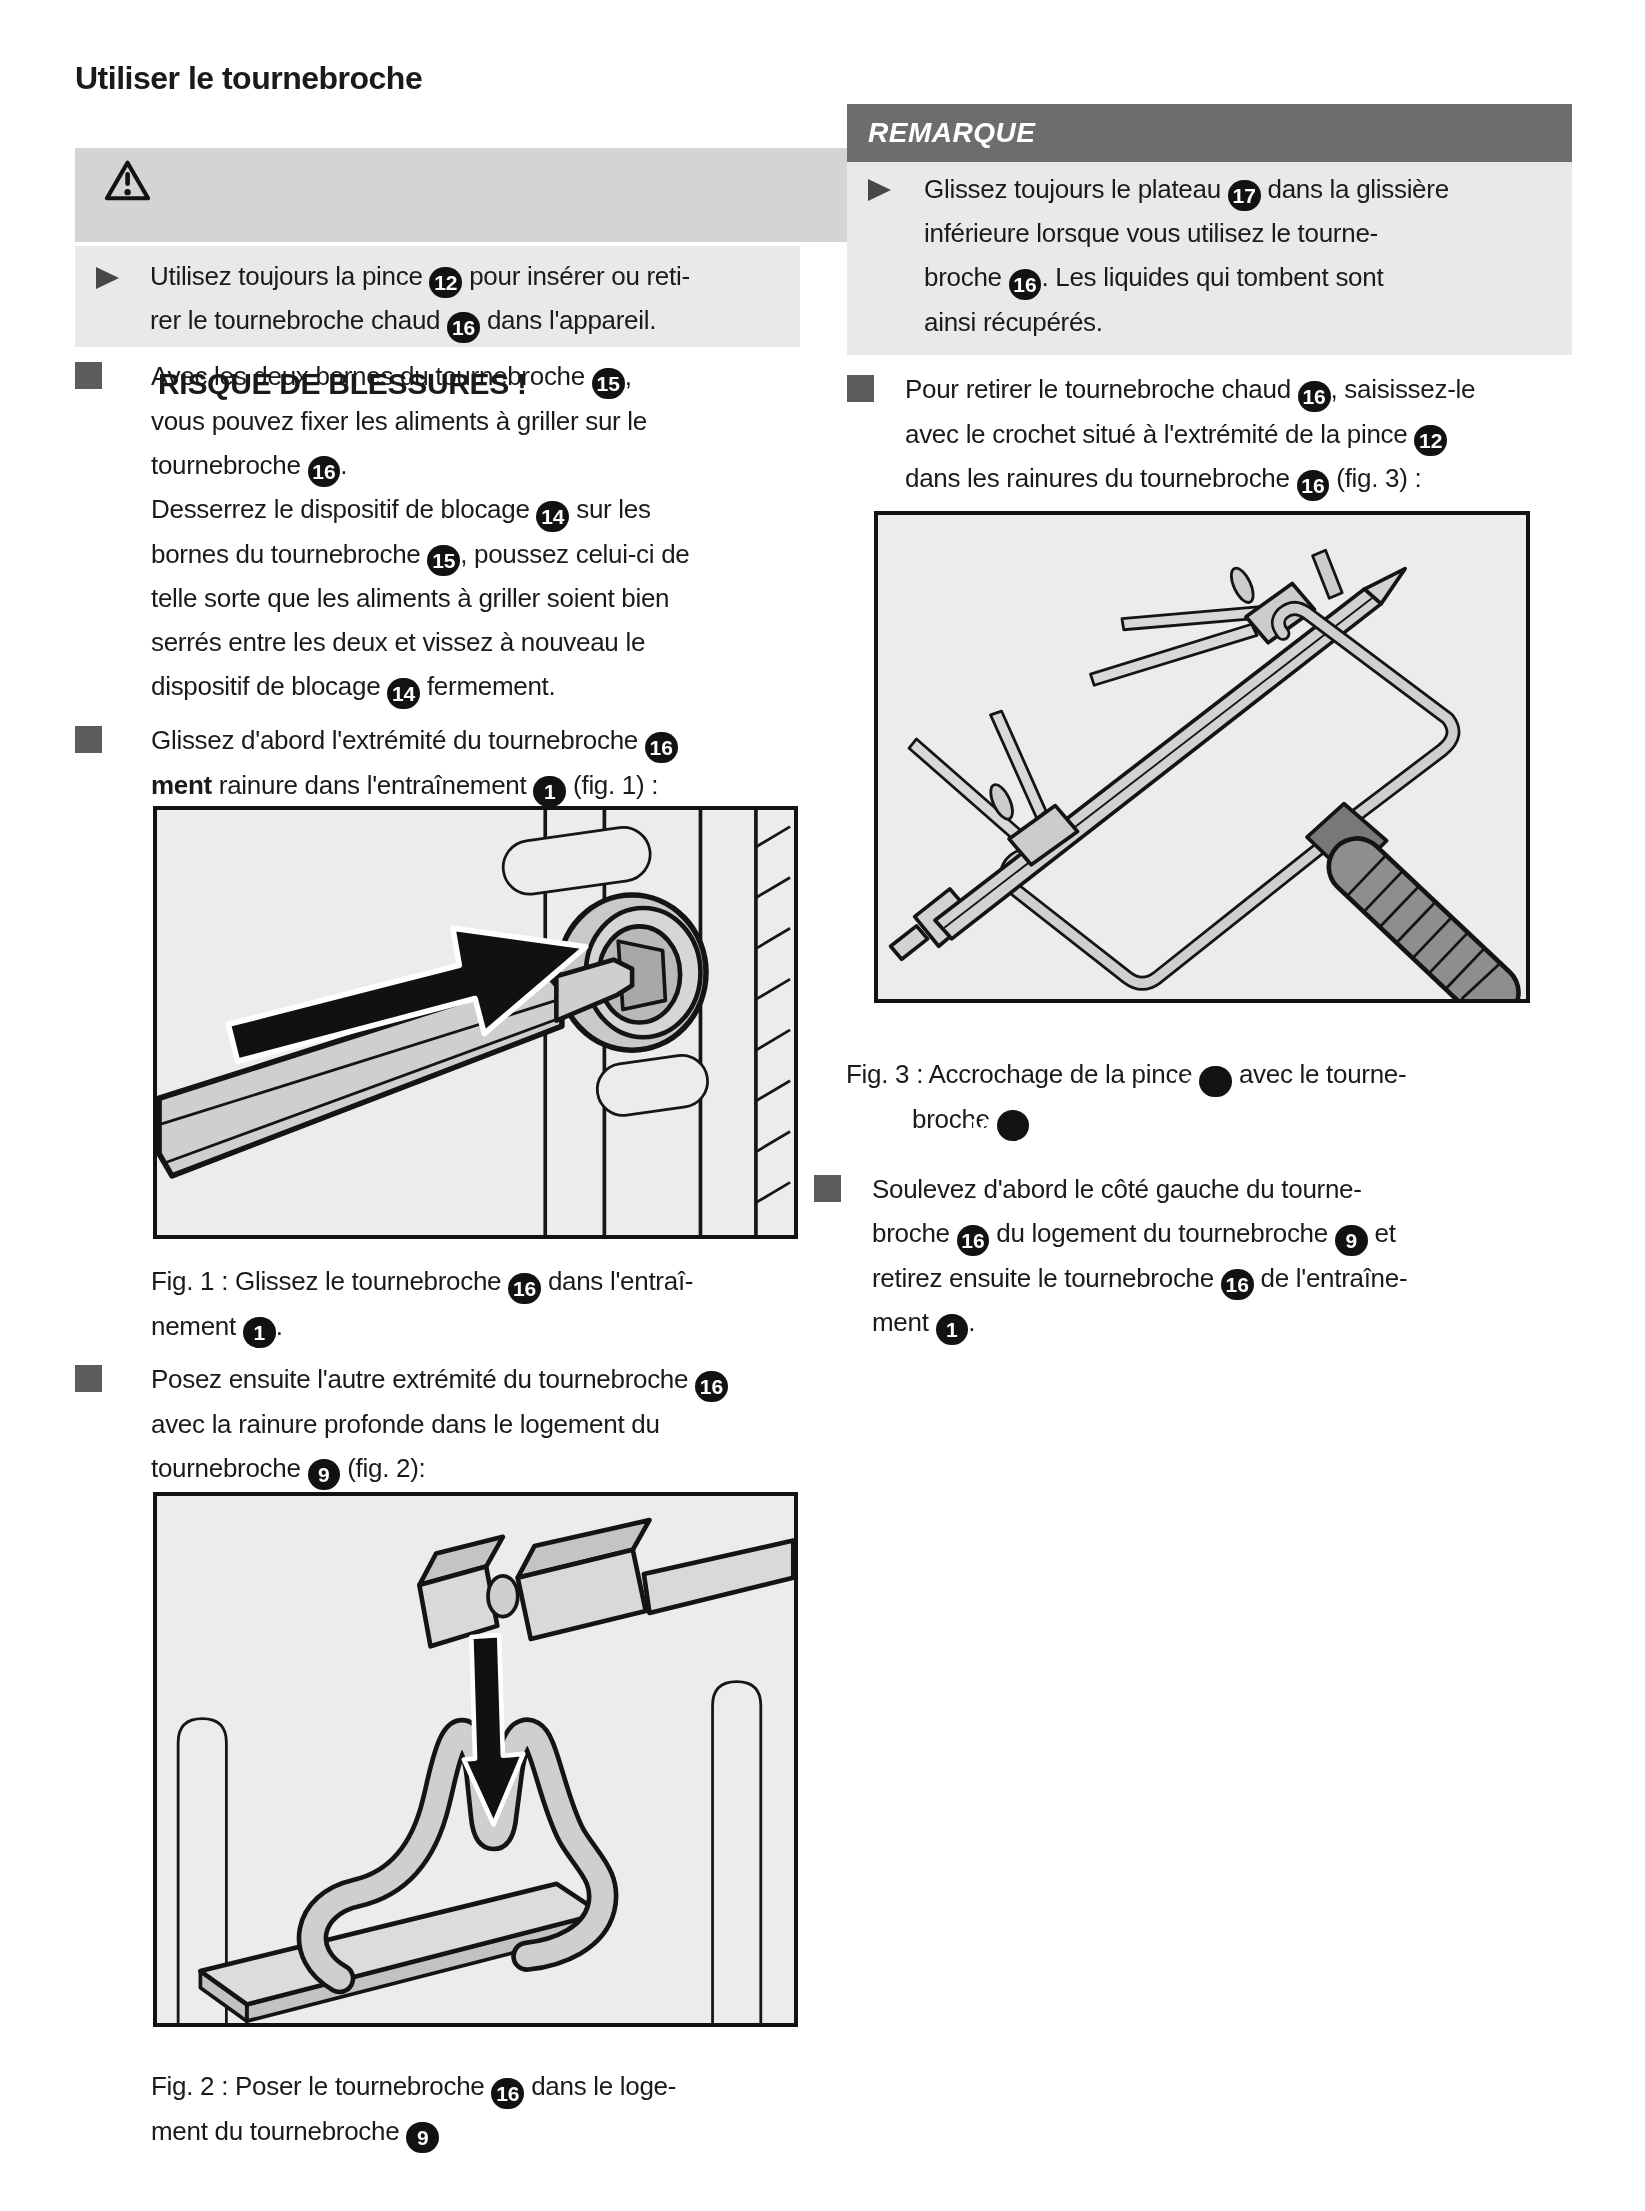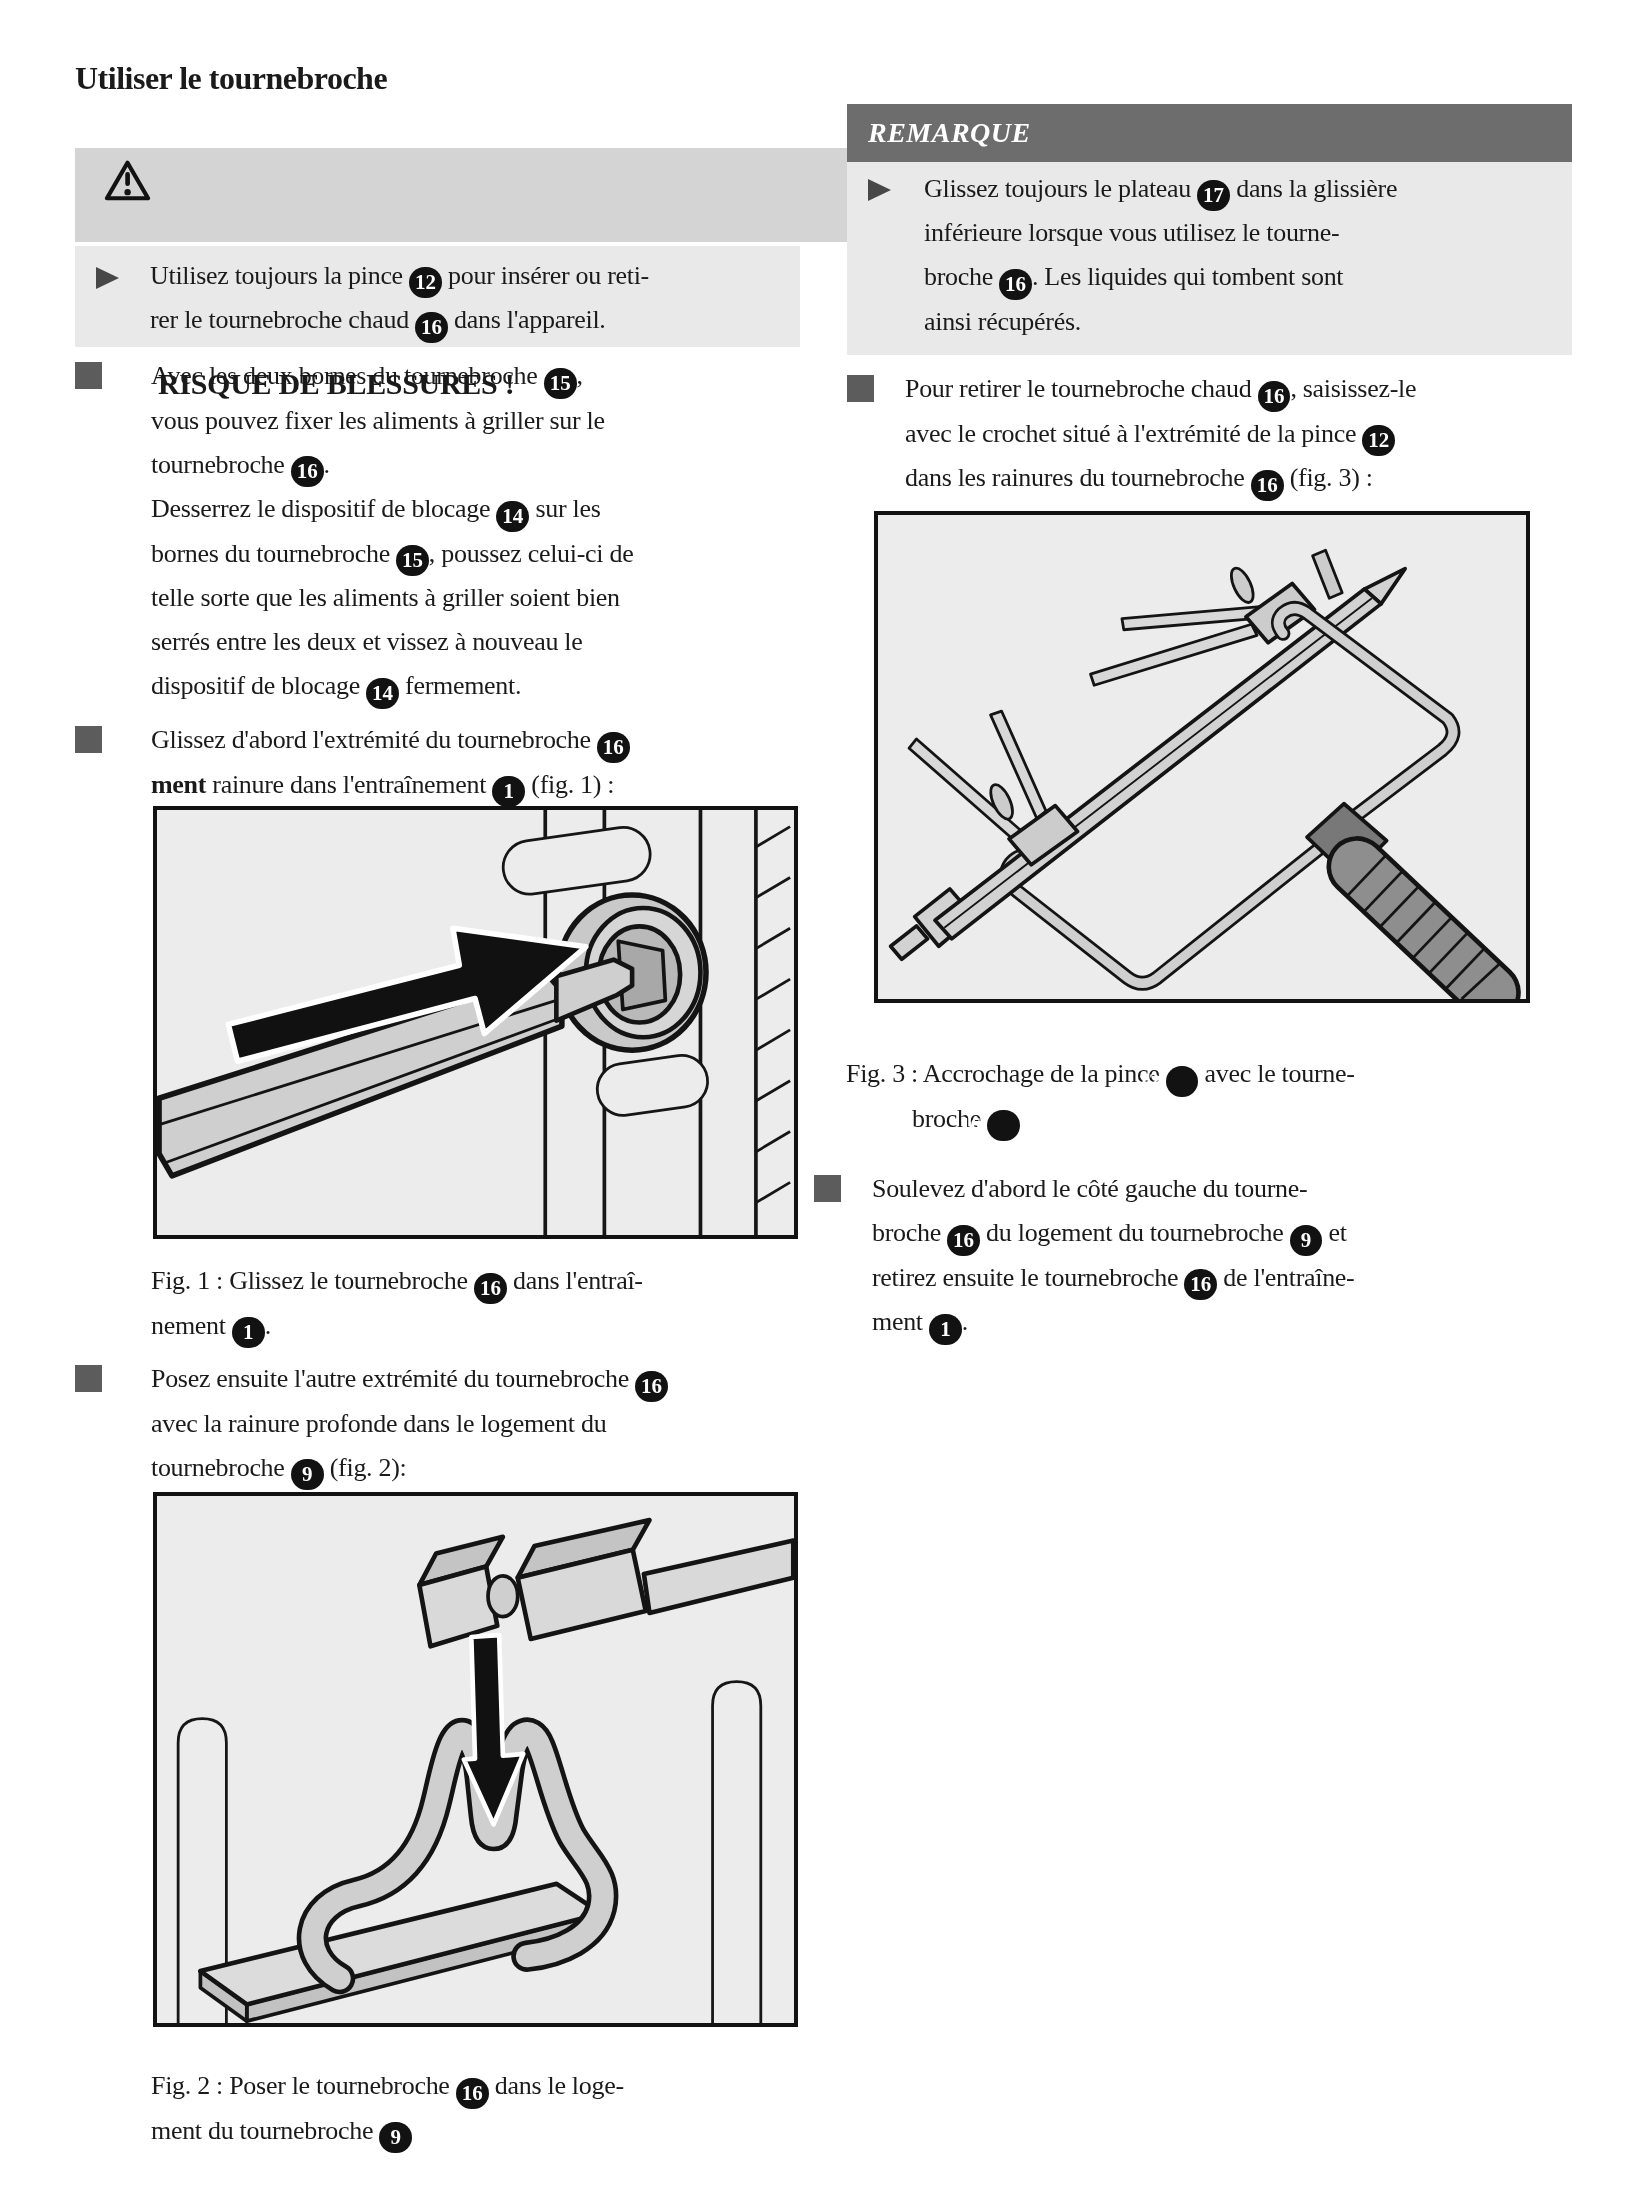--- a/index.html
+++ b/index.html
@@ -1,18 +1,18 @@
 <!DOCTYPE html>
 <html style="font-size:15px"><head>
 <meta charset="utf-8">
 <style>
   html,body{margin:0;padding:0;background:#ffffff;}
   .page{
     position:relative;width:1646px;height:2212px;background:#ffffff;
-    font-family:Liberation Serif, serif;color:#1a1a1a;overflow:hidden;
+    font-family:Liberation Sans, sans-serif;color:#1a1a1a;overflow:hidden;
   }
   .abs{position:absolute;}
   .body-text{font-size:26px;line-height:44px;letter-spacing:-0.3px;white-space:pre;}
   .num{
     display:inline-block;min-width:31px;height:31px;line-height:31px;border-radius:16px;
     background:#121212;color:#ffffff;text-align:center;font-weight:700;font-size:21px;
     letter-spacing:0;vertical-align:-5.6px;padding:0 0.9px;
   }
   strong{font-weight:700;}
   .page-title{font-size:32px;font-weight:700;letter-spacing:-0.5px;white-space:pre;}

